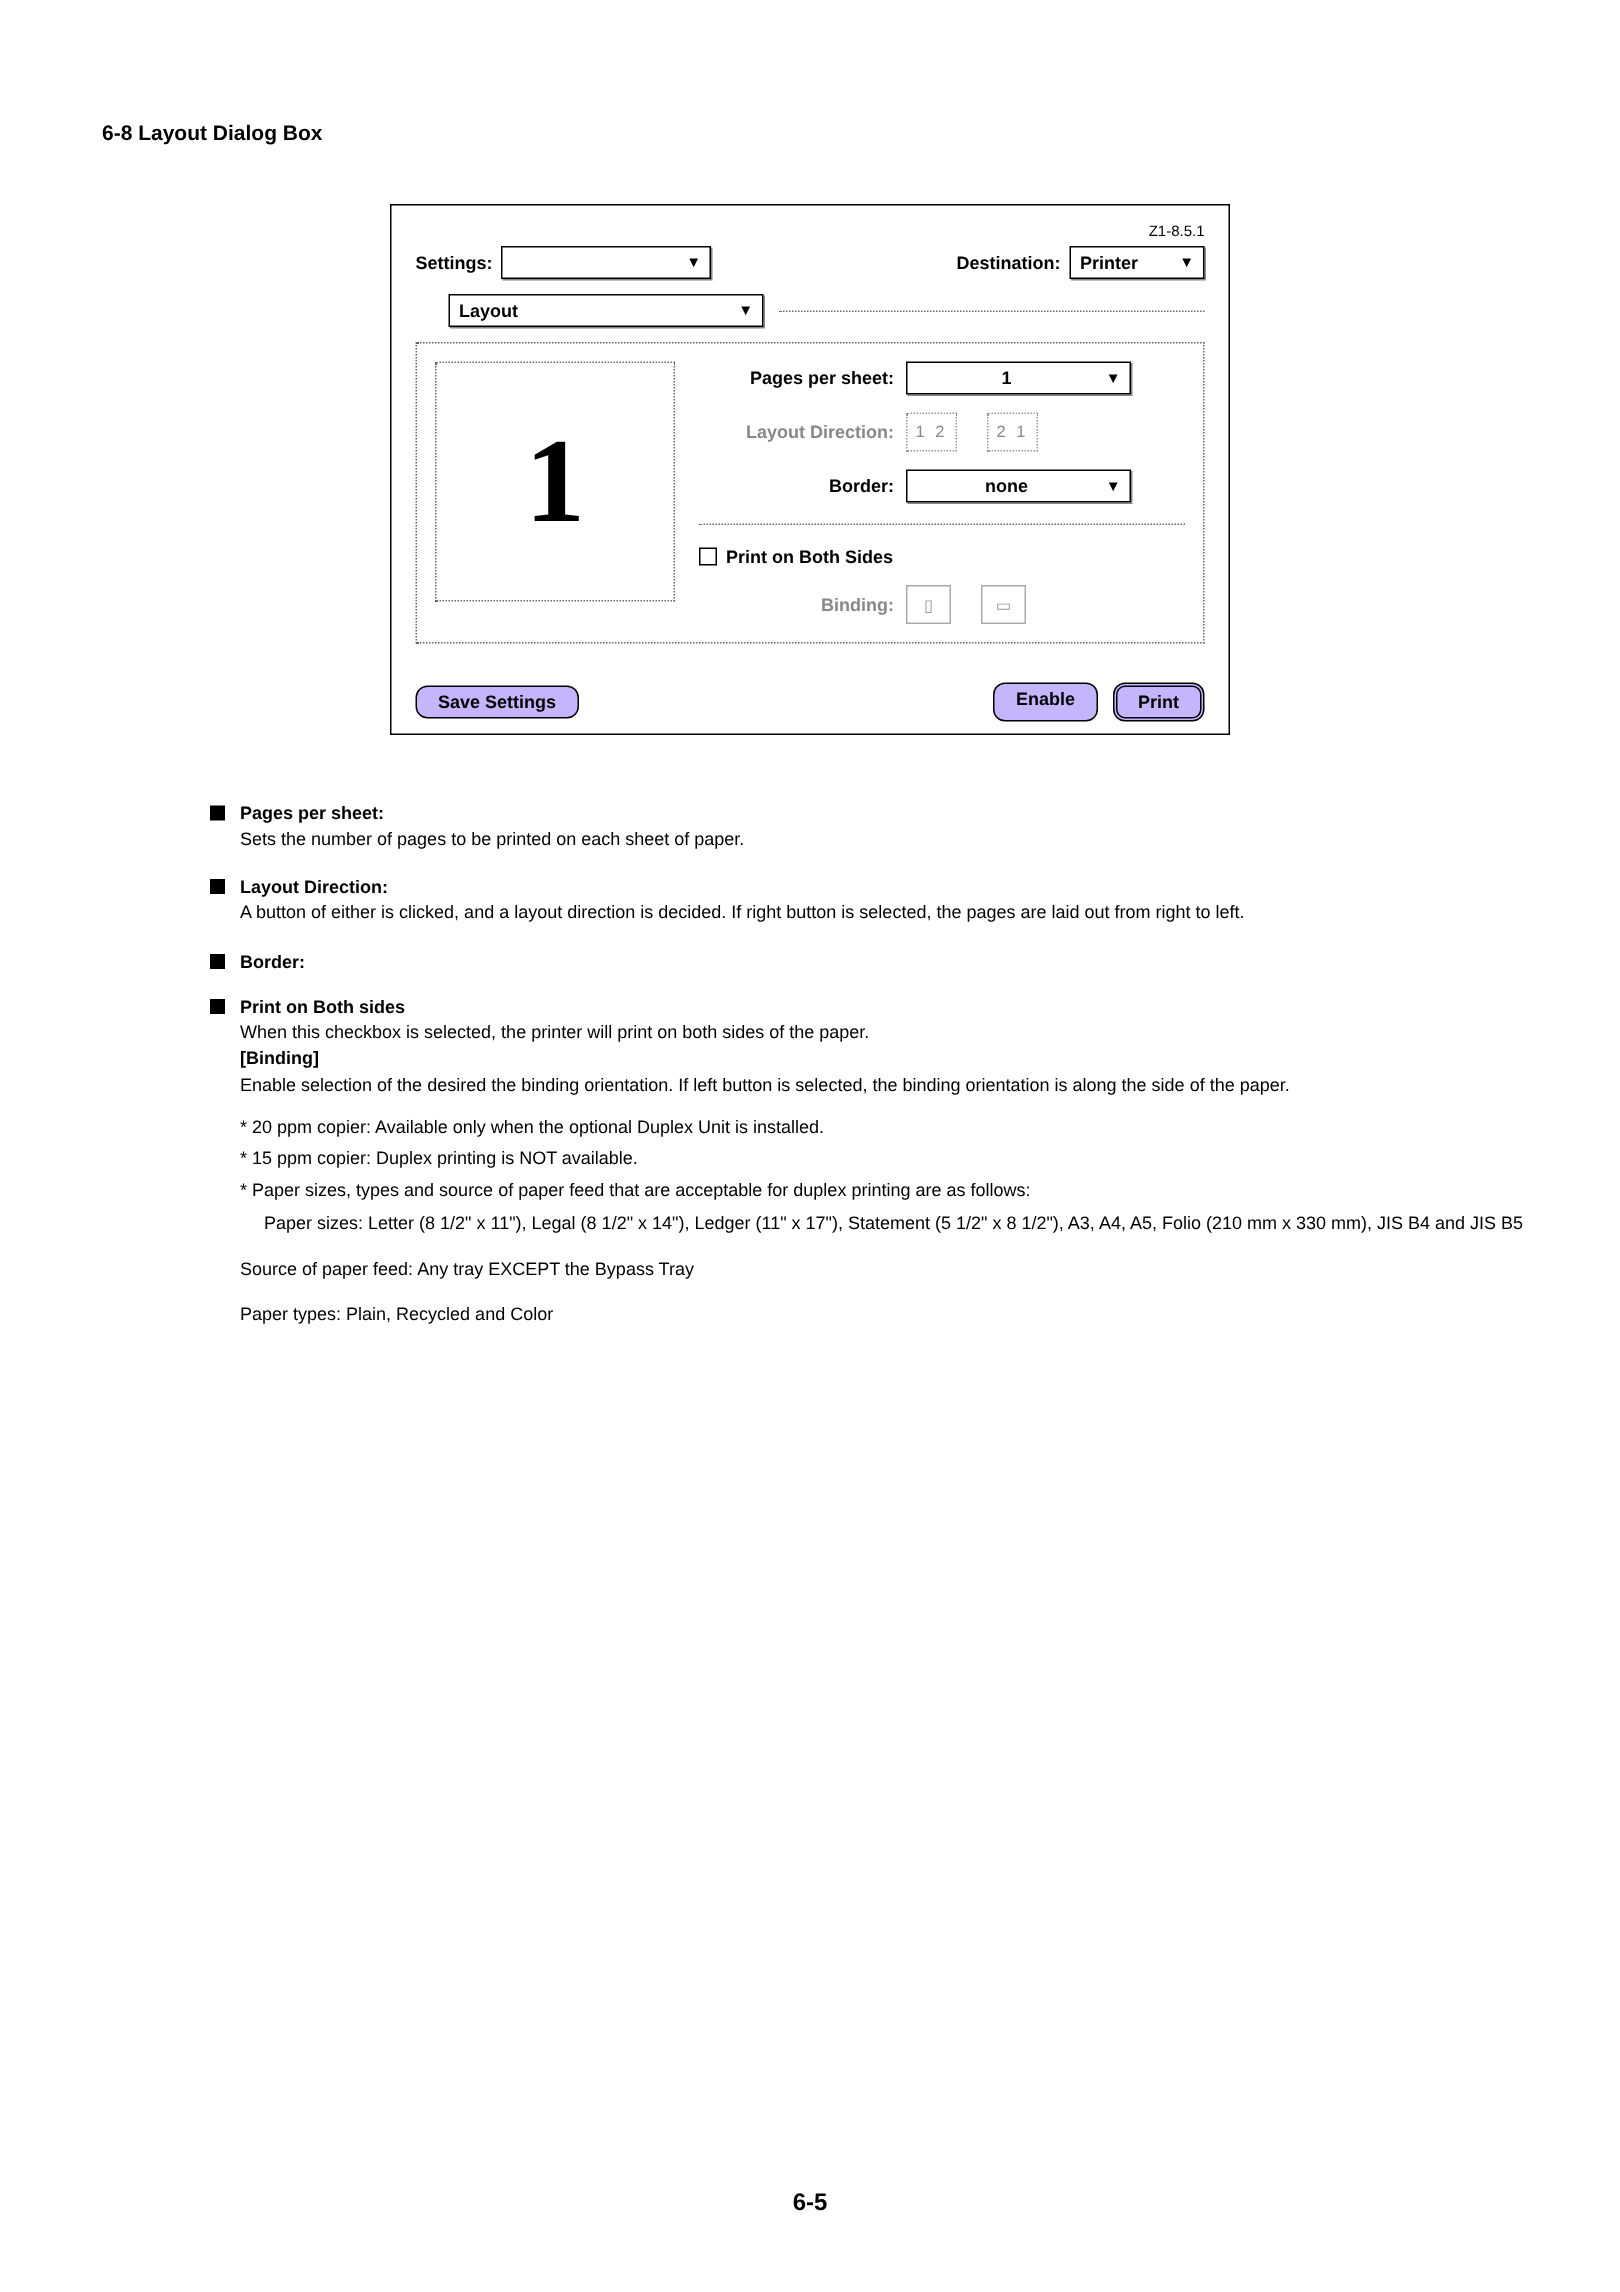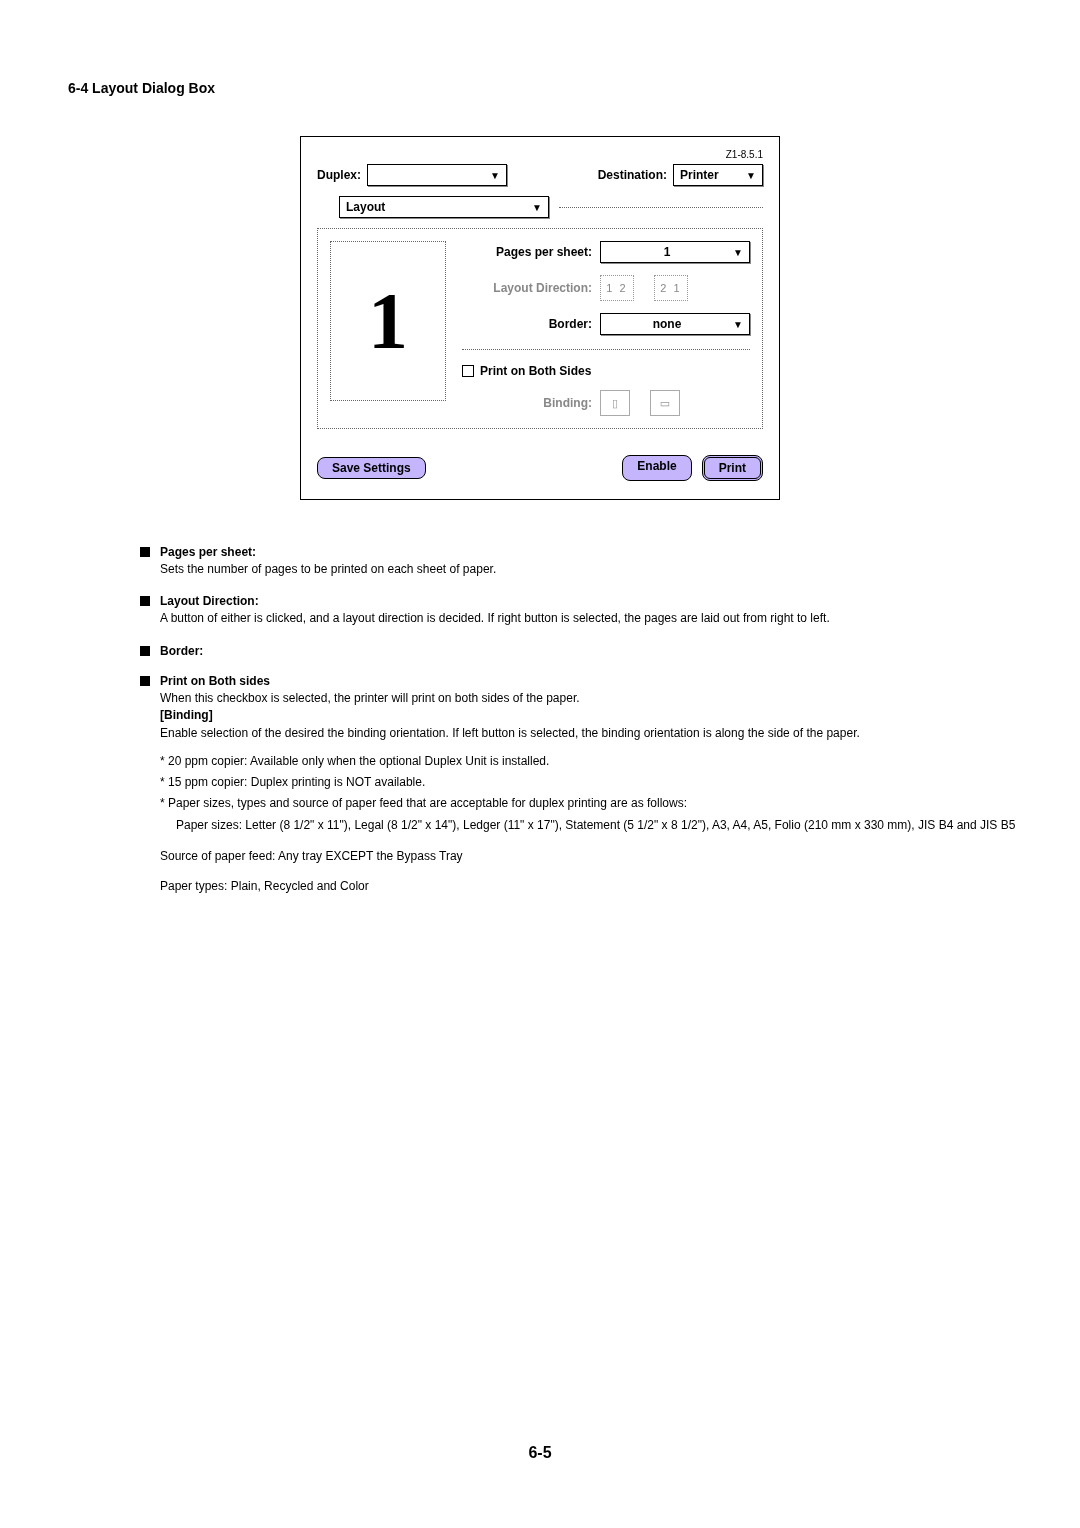--- a/index.html
+++ b/index.html
@@ -28,23 +28,23 @@
     margin-left: 8px;
   }
 
   
   .dialog-wrap {
     display: flex;
     justify-content: center;
     margin-bottom: 45px;
   }
   .dialog {
-    width: 480px;
+    width: 560px;
     border: 1px solid #000;
-    padding: 12px 16px 18px 16px;
+    padding: 12px 16px 8px 16px;
     background: #fff;
     font-family: Verdana, Geneva, sans-serif;
   }
   .topbar {
     display: flex;
     justify-content: flex-end;
     font-size: 10px;
     margin-bottom: 4px;
   }
   .row {
@@ -160,41 +160,41 @@
     margin-left: 16px;
     text-align: justify;
   }
   .notes p { margin-bottom: 2px; }
   .note-block p { margin-bottom: 12px; }
   .note-block { margin-left: 20px; font-size: 12px; line-height: 1.5; margin-top: 12px; }
 
   .page-num {
     position: absolute;
     left: 0; right: 0;
-    bottom: 66px;
+    bottom: 50px;
     text-align: center;
     font-size: 16px;
     font-weight: bold;
   }
 </style>
 </head>
 <body>
 
 <div class="page">
-  <div class="section-title">6-4 Layout Dialog Box</div>
+  <div class="section-title">6-8 Layout Dialog Box</div>
 
   <div class="dialog-wrap">
     <div class="dialog">
       <div class="topbar">
         <span>Z1-8.5.1</span>
       </div>
 
       <div class="row row-top">
         <div style="display:flex;align-items:center;gap:6px">
-          <span class="lbl">Duplex:</span>
+          <span class="lbl">Settings:</span>
           <div class="select select-empty">
             <span></span>
               <span class="arrow">▼</span>
           </div>
         </div>
         <div style="display:flex;align-items:center;gap:6px">
           <span class="lbl">Destination:</span>
           <div class="select select-printer">
             <span>Printer</span>
             <span class="arrow">▼</span>

